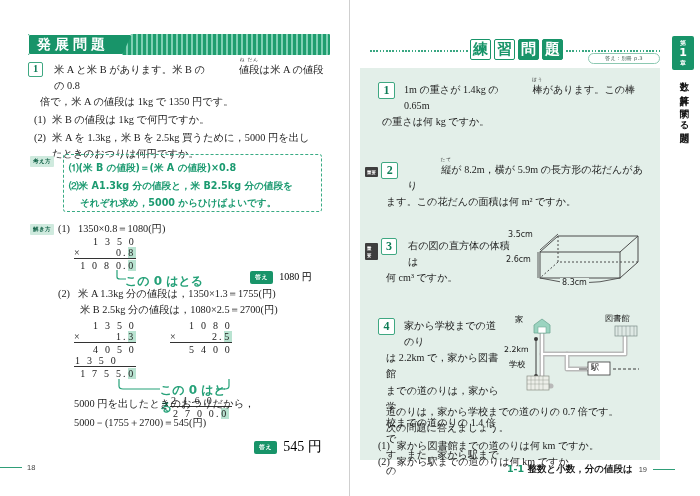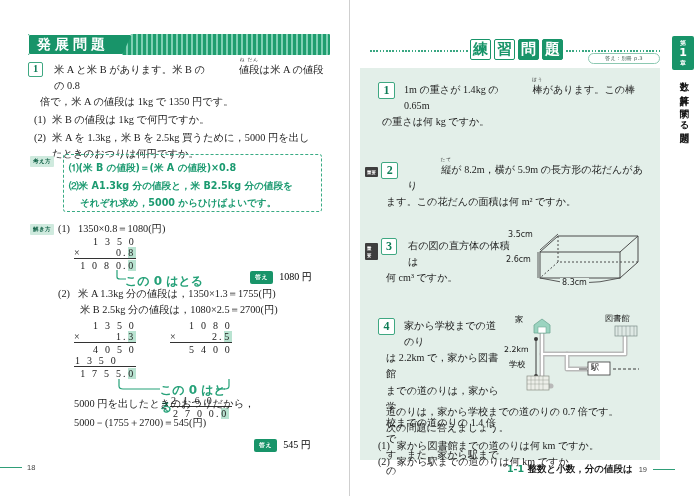--- a/index.html
+++ b/index.html
@@ -232,21 +232,21 @@
         <span class="note-green" style="position:absolute; left:44px; top:3px;">この 0 はとる</span>
       </div>
 
       <div class="q-block" style="left:46px; top:396px; width:250px;">
         <div>5000 円を出したときのおつりだから，</div>
         <div style="margin-top:3px;">5000－(1755＋2700)＝545(円)</div>
       </div>
 
       <div style="position:absolute; left:226px; top:438px; display:flex; align-items:center; gap:6px;">
         <span class="ans-badge">答え</span>
-        <span style="font-family:'Liberation Serif',serif; font-size:10px;">545 円</span>
+        <span style="font-family:'Liberation Serif',serif; font-size:14px;">545 円</span>
       </div>
 
       <div class="pg-left-foot" style="left:-28px;">
         <div class="foot-line"></div>
         <span class="foot-num">18</span>
       </div>
 
     </div>
   </div>
 

